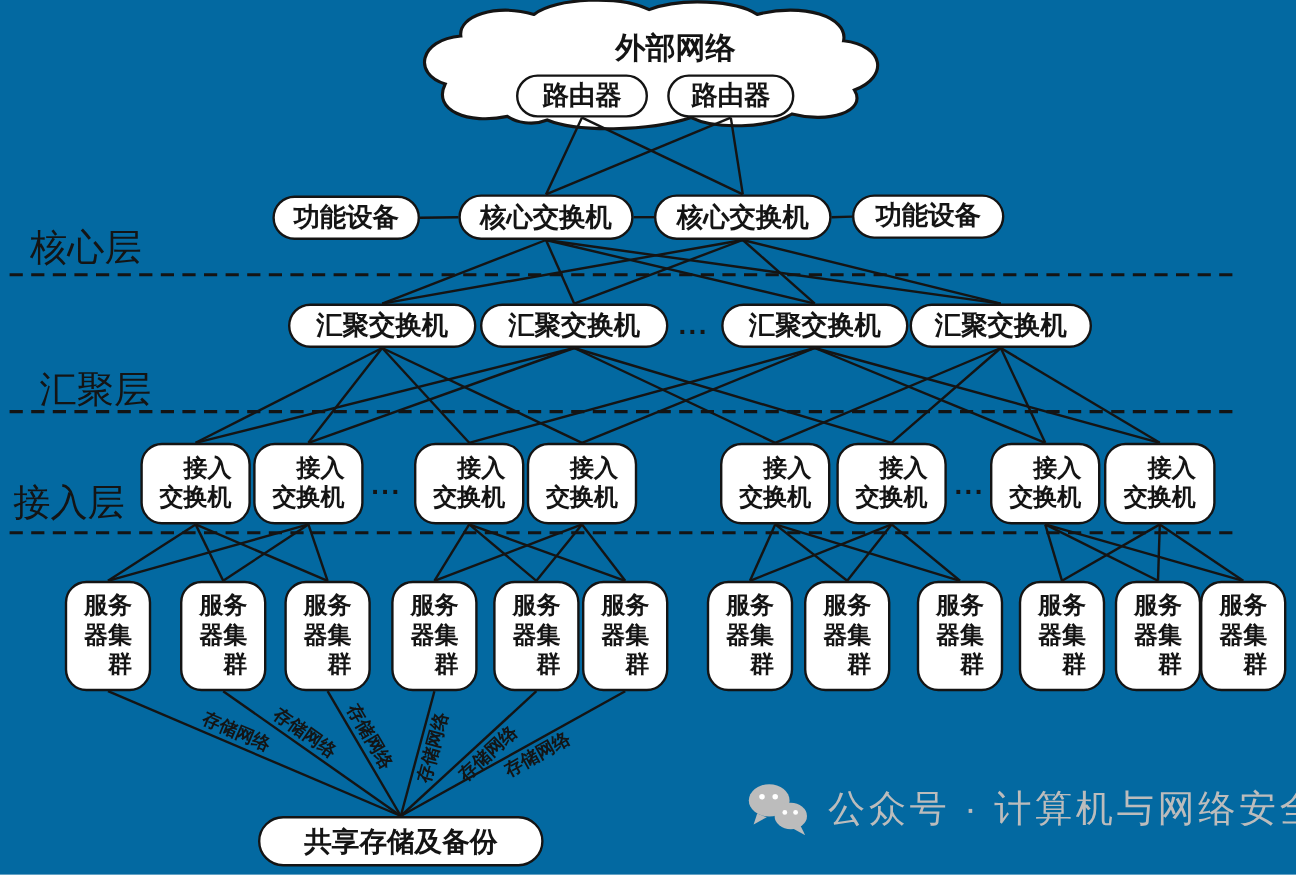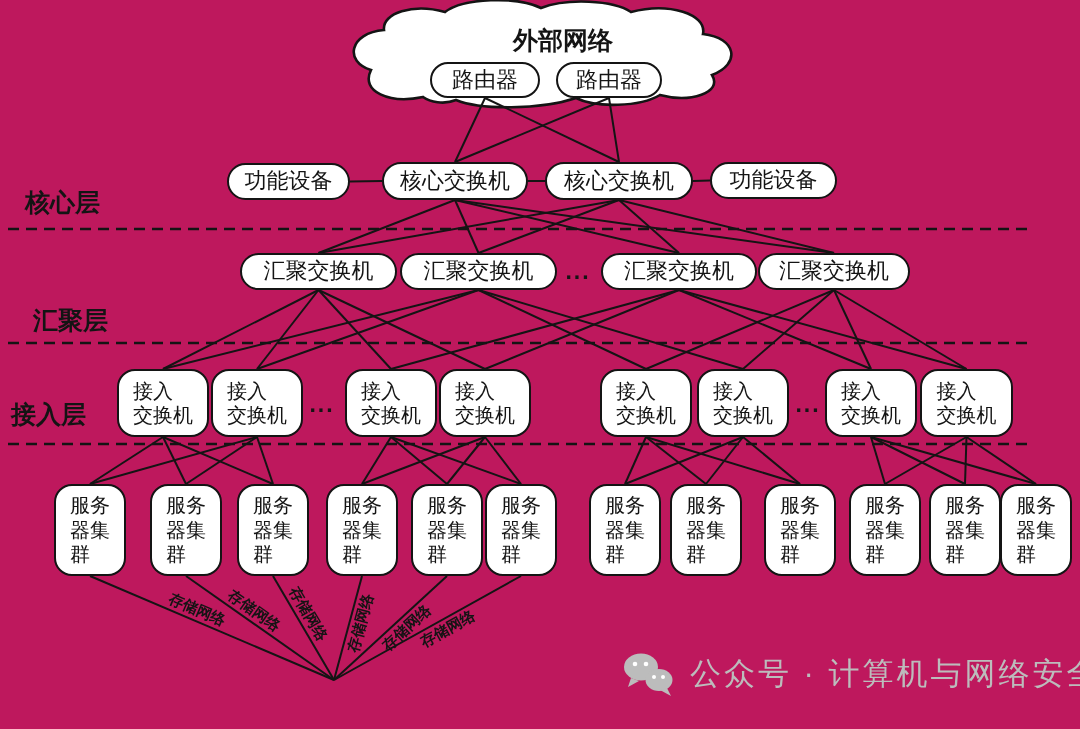--- a/index.html
+++ b/index.html
@@ -1,22 +1,22 @@
 <!DOCTYPE html>
 <html><head>
 <meta charset="utf-8">
 <style>
   html,body{margin:0;padding:0;background:#fff;}
-  #stage{position:relative;width:1080px;height:729px;background:#be185d;overflow:hidden;
+  #stage{position:relative;width:1080px;height:729px;background:#0369a1;overflow:hidden;
          font-family:"Liberation Sans","DejaVu Sans",sans-serif;}
   #edge-layer{position:absolute;left:0;top:0;width:1080px;height:729px;z-index:0;}
   .node{position:absolute;box-sizing:border-box;background:#fff;border:2.5px solid #141414;
-        display:flex;align-items:center;justify-content:center;text-align:left;
-        font-weight:normal;color:#141414;white-space:pre-line;line-height:1.22;z-index:2;}
-  .layer-label{position:absolute;font-size:25px;font-weight:bold;color:#141414;z-index:2;}
+        display:flex;align-items:center;justify-content:center;text-align:right;
+        font-weight:bold;color:#141414;white-space:pre-line;line-height:1.22;z-index:2;}
+  .layer-label{position:absolute;font-size:31px;font-weight:normal;color:#141414;z-index:2;}
   .dots{position:absolute;transform:translate(-50%,-50%);font-size:23px;font-weight:bold;
         color:#141414;letter-spacing:2px;z-index:2;}
   .slabel{position:absolute;font-size:15px;font-weight:bold;color:#141414;white-space:nowrap;z-index:2;}
   .cloud-label{position:absolute;transform:translate(-50%,-50%);font-size:25px;font-weight:bold;
         color:#141414;z-index:2;white-space:nowrap;}
   .watermark{position:absolute;left:620px;top:651px;display:flex;align-items:center;gap:14px;z-index:3;}
   .watermark-text{font-size:31px;letter-spacing:3px;color:#bcbcbc;font-weight:normal;white-space:nowrap;}
 </style>
 </head>
 <body>
@@ -169,16 +169,17 @@
 群</div>
     <div class="node" style="left: 849px; top: 484px; width: 72px; height: 92px; font-size: 20px; border-radius: 18px;">服务
 器集
 群</div>
     <div class="node" style="left: 929px; top: 484px; width: 72px; height: 92px; font-size: 20px; border-radius: 18px;">服务
 器集
 群</div>
     <div class="node" style="left: 1000px; top: 484px; width: 72px; height: 92px; font-size: 20px; border-radius: 18px;">服务
 器集
 群</div>
+    <div class="node" style="left: 215px; top: 680px; width: 238px; height: 42px; font-size: 23px; border-radius: 21px;">共享存储及备份</div>
     <div class="dots" style="left: 578px; top: 271px;">...</div>
     <div class="dots" style="left: 322px; top: 404px;">...</div>
     <div class="dots" style="left: 808px; top: 404px;">...</div>
   </div>
 
 </body></html>

